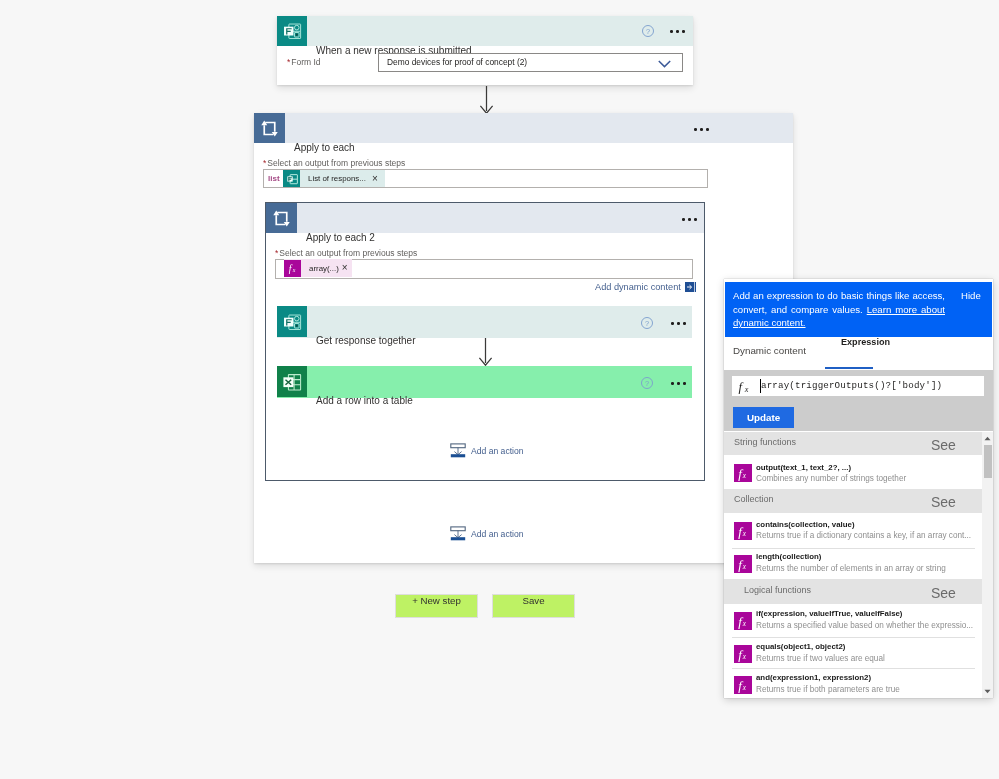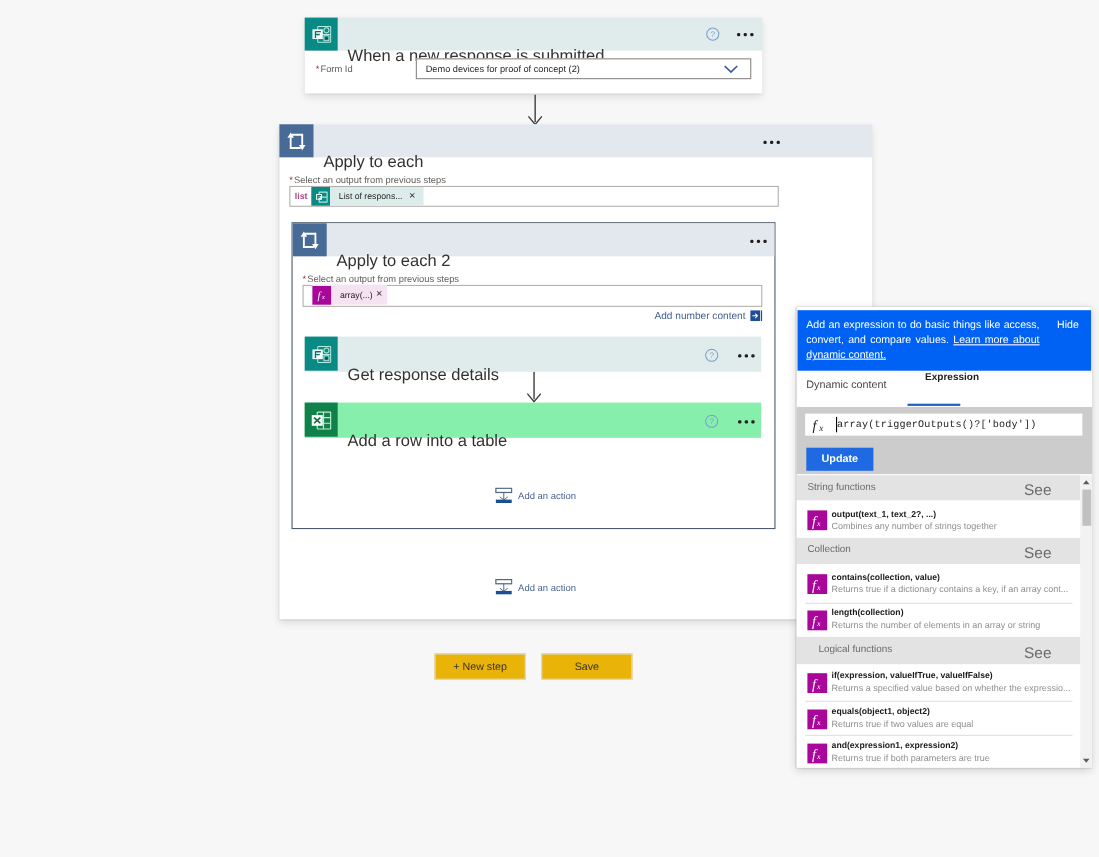--- a/index.html
+++ b/index.html
@@ -7,21 +7,21 @@
   body{width:999px;height:779px;background:#f7f7f7;
        font-family:"Liberation Sans",sans-serif;overflow:hidden;position:relative;
        -webkit-font-smoothing:antialiased;}
   .canvas{position:absolute;left:0;top:0;width:999px;height:779px;}
 
   
   .card{position:absolute;background:#fff;
         box-shadow:0 0.6px 1.8px rgba(0,0,0,.10),0 3.2px 7.2px rgba(0,0,0,.11);}
   .chead{position:absolute;left:0;top:0;right:0;display:flex;align-items:center;}
   .cicon{width:30px;height:30px;flex:0 0 30px;display:flex;align-items:center;justify-content:center;}
-  .ctitle{font-size:15px;color:#323130;margin-left:9px;margin-top:38px;}
+  .ctitle{font-size:10px;color:#323130;margin-left:9px;margin-top:38px;}
   .chelp{position:absolute;width:13px;height:13px;}
   .cdots{position:absolute;display:flex;gap:3.6px;align-items:center;}
   .cdots i{width:2.5px;height:2.5px;border-radius:50%;background:#201f1e;display:block;}
 
   
   .flabel{position:absolute;font-size:8.5px;color:#605e5c;white-space:nowrap;}
   .req{color:#a4262c;margin-right:1px;}
   .fbox{position:absolute;border:1px solid #8a8886;background:#fff;box-sizing:border-box;}
   .fval{position:absolute;font-size:8.4px;color:#201f1e;white-space:nowrap;}
 
@@ -33,22 +33,22 @@
   .chipx{font-size:10px;color:#323130;line-height:1;}
 
   
   .arrow{position:absolute;}
 
   
   .addaction{position:absolute;display:flex;align-items:center;white-space:nowrap;}
   .addaction span.lbl{font-size:8.6px;color:#46618f;margin-left:5px;}
 
   
-  .btn{position:absolute;border:1px solid #dededc;background:#eab308;box-sizing:border-box;
-       display:flex;align-items:center;justify-content:center;font-size:9.7px;color:#323130;}
+  .btn{position:absolute;border:1px solid #dededc;background:#bef264;box-sizing:border-box;
+       display:flex;justify-content:center;font-size:9.7px;color:#323130;}
 
   
   .panel{position:absolute;background:#fff;overflow:hidden;
          box-shadow:0 0 1px rgba(0,0,0,.35), 0 2px 8px rgba(0,0,0,.18);}
   .pnotice{position:absolute;background:#0062f5;color:#fff;}
   .pnotice p{margin:0;font-size:9.6px;line-height:13.7px;text-align:justify;text-align-last:left;}
   .pnotice a{color:#fff;text-decoration:underline;}
   .phide{position:absolute;font-size:9.6px;color:#fff;}
   .ptab{position:absolute;font-size:9.8px;color:#484644;white-space:nowrap;}
   .ptab.sel{color:#201f1e;font-weight:bold;font-size:9.1px;}
@@ -180,21 +180,21 @@
       <div class="chipico" style="width:17px;height:17px;background:#a9069a;">
         <svg width="14" height="14" viewBox="0 0 16 16">
           <text x="3.0" y="12.3" font-family="Liberation Serif, serif" font-style="italic" font-size="11" fill="#fff">f</text>
           <text x="7.6" y="12.6" font-family="Liberation Serif, serif" font-style="italic" font-size="6.6" fill="#fff">x</text>
         </svg>
       </div>
       <div class="chiplabel" style="padding:0 3px 0 8px;">array(...)</div>
       <div class="chipx" style="padding-right:4px;">×</div>
     </div>
     <div style="position:absolute;left:329px;top:79px;display:flex;align-items:center;white-space:nowrap;">
-      <span style="font-size:9.2px;color:#46618f;">Add number content</span>
+      <span style="font-size:9.2px;color:#46618f;">Add dynamic content</span>
       <span style="display:flex;margin-left:4px;">
         <svg width="11" height="10" viewBox="0 0 11 10">
           <rect x="0" y="0" width="9" height="10" fill="#1f4e94"></rect>
           <path d="M2 5 H6.3 M4.5 3.1 L6.6 5.1 L4.5 7.1" fill="none" stroke="#fff" stroke-width=".95"></path>
           <rect x="9.7" y="0" width="1.3" height="10" fill="#1f4e94"></rect>
         </svg>
       </span>
     </div>
 
     <div style="position:absolute;left:11px;top:103px;width:415px;height:32px;background:#dfeceb;">
@@ -203,21 +203,21 @@
           <svg width="22" height="22" viewBox="0 0 24 24">
             <rect x="8.6" y="4.4" width="12.8" height="15.8" rx="0.6" fill="none" stroke="#b4ece0" stroke-width="1.0"></rect>
             <path d="M9.1 12.3 H20.9" stroke="#b4ece0" stroke-width="1.0" fill="none"></path>
             <circle cx="17.2" cy="8.3" r="2.5" fill="none" stroke="#b4ece0" stroke-width="1.0"></circle>
             <rect x="14.7" y="13.6" width="5.0" height="5.0" rx="0.4" fill="none" stroke="#b4ece0" stroke-width="1.0"></rect>
             <circle cx="17.2" cy="16.1" r="1.25" fill="#0b4d47"></circle>
             <rect x="3.3" y="7.3" width="10.3" height="9.6" fill="#f4fffd"></rect>
             <path d="M6.3 9.55 H11.0 M6.3 12.4 H9.9 M6.3 9.55 V15.1" stroke="#0e6e62" stroke-width="1.35" fill="none" stroke-linecap="square"></path>
           </svg>
         </div>
-        <div class="ctitle">Get response details</div>
+        <div class="ctitle">Get response together</div>
       </div>
       <div class="chelp" style="left:363px;top:10px;">
         <svg width="14" height="14" viewBox="0 0 16 16">
           <circle cx="8" cy="8" r="6.3" fill="none" stroke="#7b9ecd" stroke-width="1.05"></circle>
           <text x="8" y="11.3" text-anchor="middle" font-family="Liberation Sans, sans-serif" font-size="8.4" fill="#7b9ecd">?</text>
         </svg>
       </div>
       <div class="cdots" style="left:394px;top:16px;">
         <i></i>
             <i></i>

